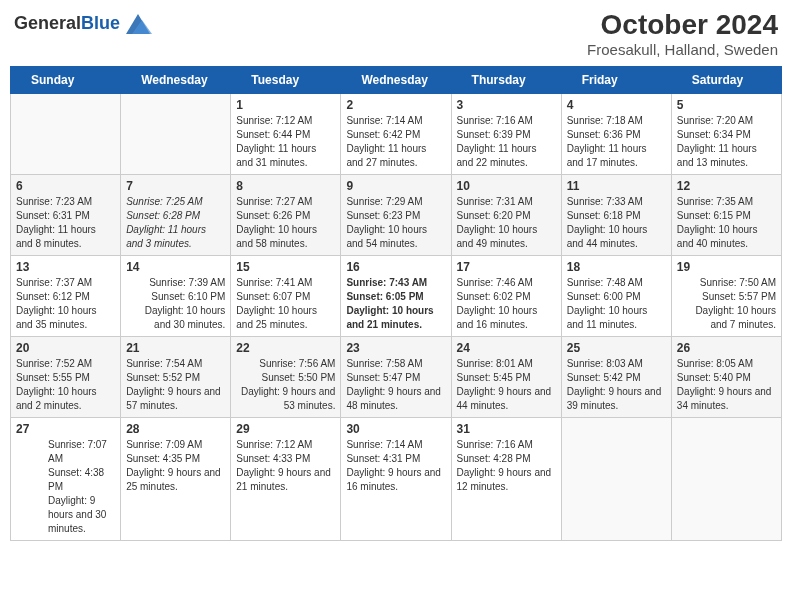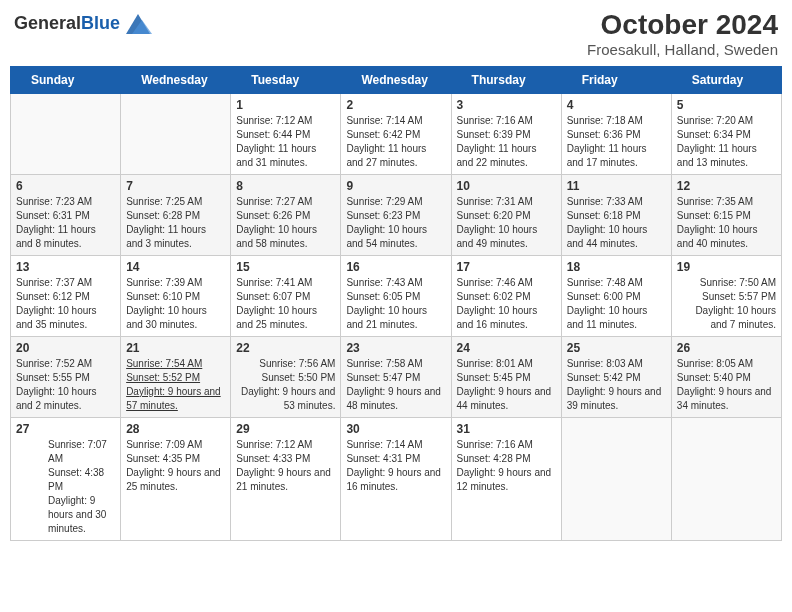--- a/index.html
+++ b/index.html
@@ -164,21 +164,21 @@
       </tr>
       <tr>
         <td>
           <span class="day-num">6</span>
           <div class="day-info" style="white-space: pre-line;">Sunrise: 7:23 AM
 Sunset: 6:31 PM
 Daylight: 11 hours and 8 minutes.</div>
         </td>
         <td>
           <span class="day-num">7</span>
-          <div class="day-info" style="white-space: pre-line;">Sunrise: 7:25 AM
+          <div class="day-info" style="white-space: pre-line; font-style: italic;">Sunrise: 7:25 AM
 Sunset: 6:28 PM
 Daylight: 11 hours and 3 minutes.</div>
         </td>
         <td>
           <span class="day-num">8</span>
           <div class="day-info" style="white-space: pre-line;">Sunrise: 7:27 AM
 Sunset: 6:26 PM
 Daylight: 10 hours and 58 minutes.</div>
         </td>
         <td>
@@ -208,33 +208,33 @@
       </tr>
       <tr>
         <td>
           <span class="day-num">13</span>
           <div class="day-info" style="white-space: pre-line;">Sunrise: 7:37 AM
 Sunset: 6:12 PM
 Daylight: 10 hours and 35 minutes.</div>
         </td>
         <td>
           <span class="day-num">14</span>
-          <div class="day-info" style="white-space: pre-line;">Sunrise: 7:39 AM
+          <div class="day-info" style="white-space: pre-line; text-align: right;">Sunrise: 7:39 AM
 Sunset: 6:10 PM
 Daylight: 10 hours and 30 minutes.</div>
         </td>
         <td>
           <span class="day-num">15</span>
           <div class="day-info" style="white-space: pre-line;">Sunrise: 7:41 AM
 Sunset: 6:07 PM
 Daylight: 10 hours and 25 minutes.</div>
         </td>
         <td>
           <span class="day-num">16</span>
-          <div class="day-info" style="white-space: pre-line;">Sunrise: 7:43 AM
+          <div class="day-info" style="white-space: pre-line; font-weight: bold;">Sunrise: 7:43 AM
 Sunset: 6:05 PM
 Daylight: 10 hours and 21 minutes.</div>
         </td>
         <td>
           <span class="day-num">17</span>
           <div class="day-info" style="white-space: pre-line;">Sunrise: 7:46 AM
 Sunset: 6:02 PM
 Daylight: 10 hours and 16 minutes.</div>
         </td>
         <td>
@@ -252,21 +252,21 @@
       </tr>
       <tr>
         <td>
           <span class="day-num">20</span>
           <div class="day-info" style="white-space: pre-line;">Sunrise: 7:52 AM
 Sunset: 5:55 PM
 Daylight: 10 hours and 2 minutes.</div>
         </td>
         <td>
           <span class="day-num">21</span>
-          <div class="day-info" style="white-space: pre-line; text-decoration: underline;">Sunrise: 7:54 AM
+          <div class="day-info" style="white-space: pre-line;">Sunrise: 7:54 AM
 Sunset: 5:52 PM
 Daylight: 9 hours and 57 minutes.</div>
         </td>
         <td>
           <span class="day-num">22</span>
           <div class="day-info" style="white-space: pre-line; text-align: right;">Sunrise: 7:56 AM
 Sunset: 5:50 PM
 Daylight: 9 hours and 53 minutes.</div>
         </td>
         <td>

